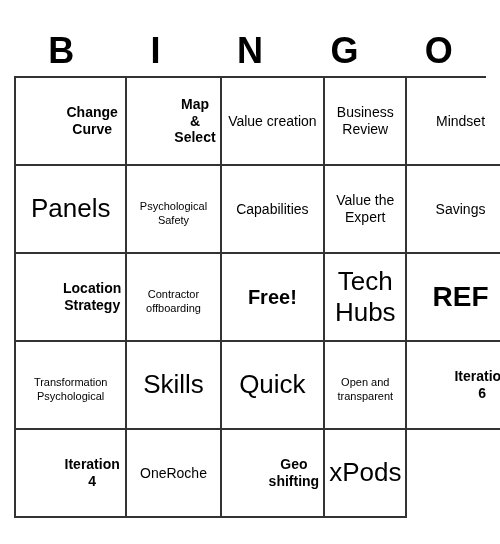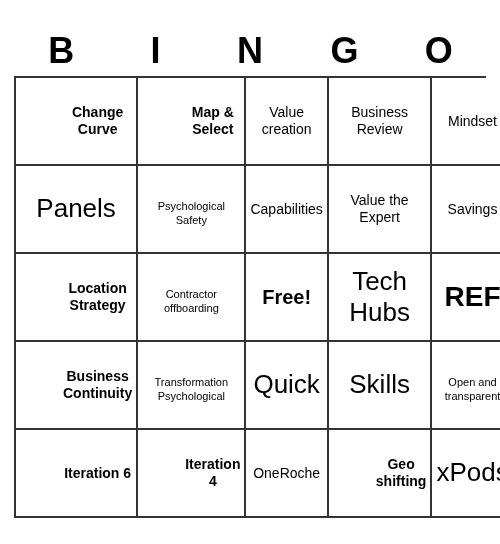--- a/index.html
+++ b/index.html
@@ -121,30 +121,27 @@
       <div class="bingo-cell">
         <span class="cell-text free">Free!</span>
       </div>
       <div class="bingo-cell">
         <span class="cell-text xlarge">Tech Hubs</span>
       </div>
       <div class="bingo-cell">
         <span class="cell-text ref">REF</span>
       </div>
       <div class="bingo-cell">
-        <span class="cell-text large">Business Continuity</span>
-      </div>
-      <div class="bingo-cell">
         <span class="cell-text small">Transformation Psychological</span>
       </div>
       <div class="bingo-cell">
-        <span class="cell-text xlarge">Quick</span>
+        <span class="cell-text xlarge">Skills</span>
       </div>
       <div class="bingo-cell">
-        <span class="cell-text xlarge">Skills</span>
+        <span class="cell-text xlarge">Quick</span>
       </div>
       <div class="bingo-cell">
         <span class="cell-text small">Open and transparent</span>
       </div>
       <div class="bingo-cell">
         <span class="cell-text large">Iteration 6</span>
       </div>
       <div class="bingo-cell">
         <span class="cell-text large">Iteration 4</span>
       </div>

